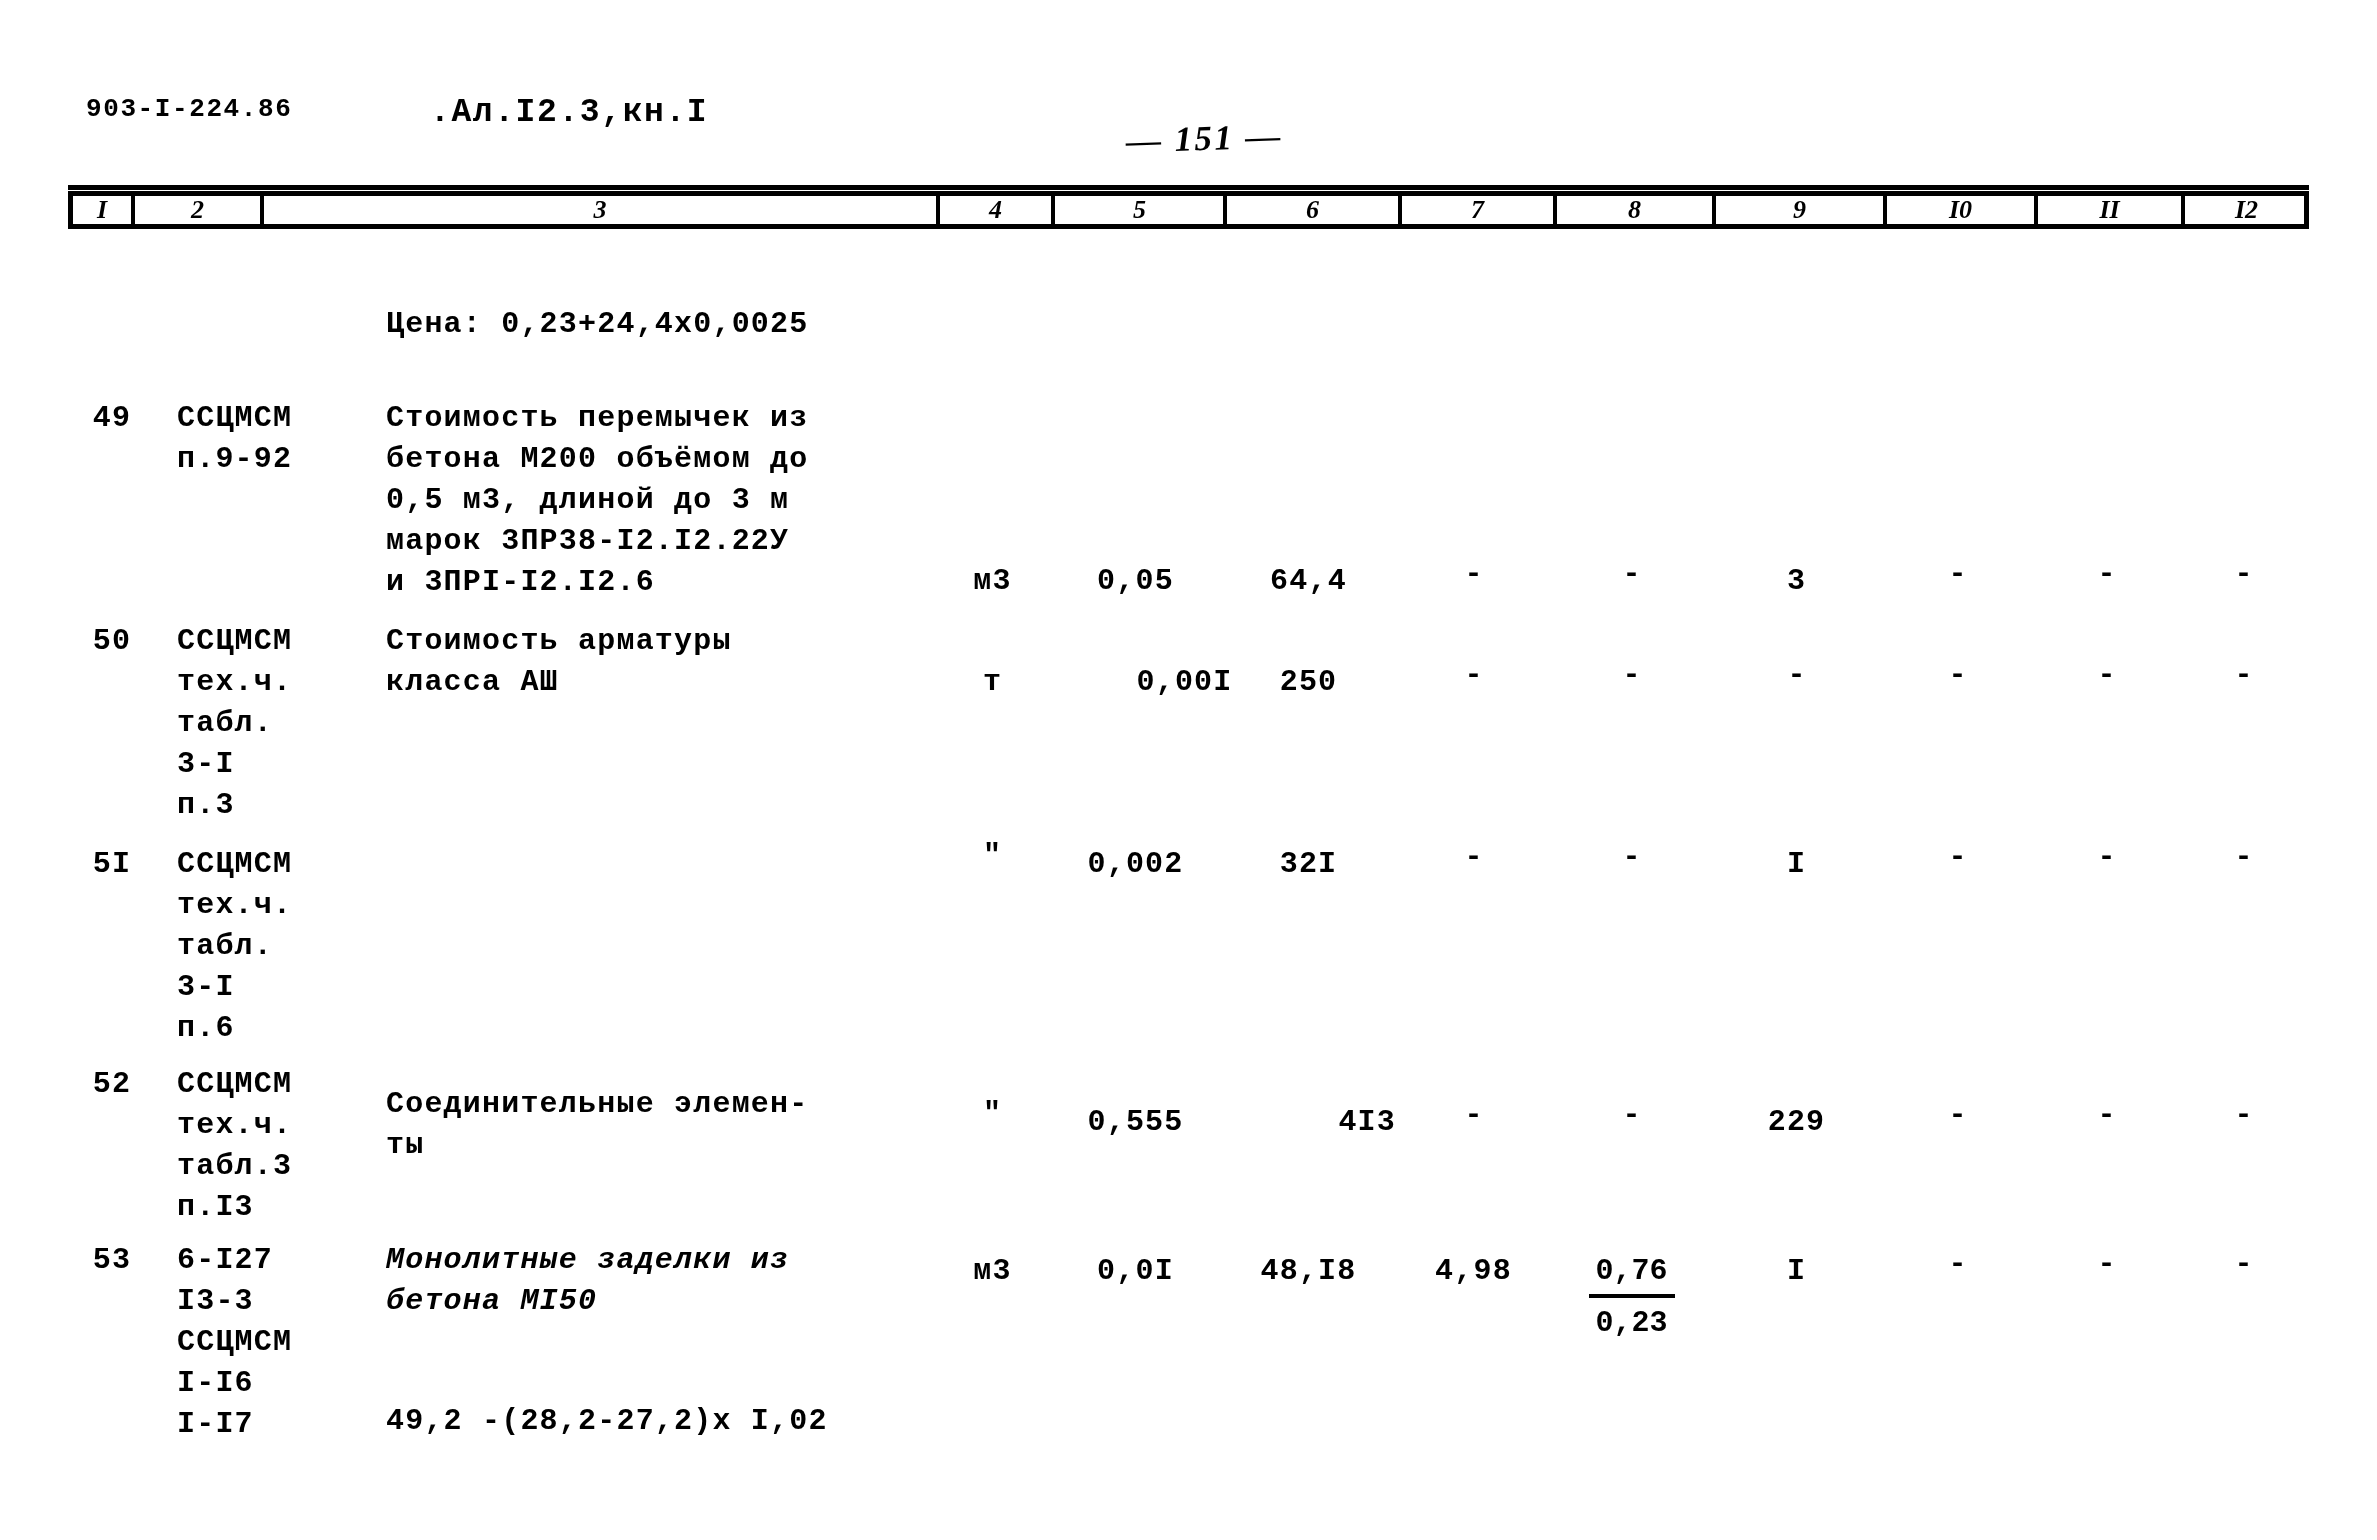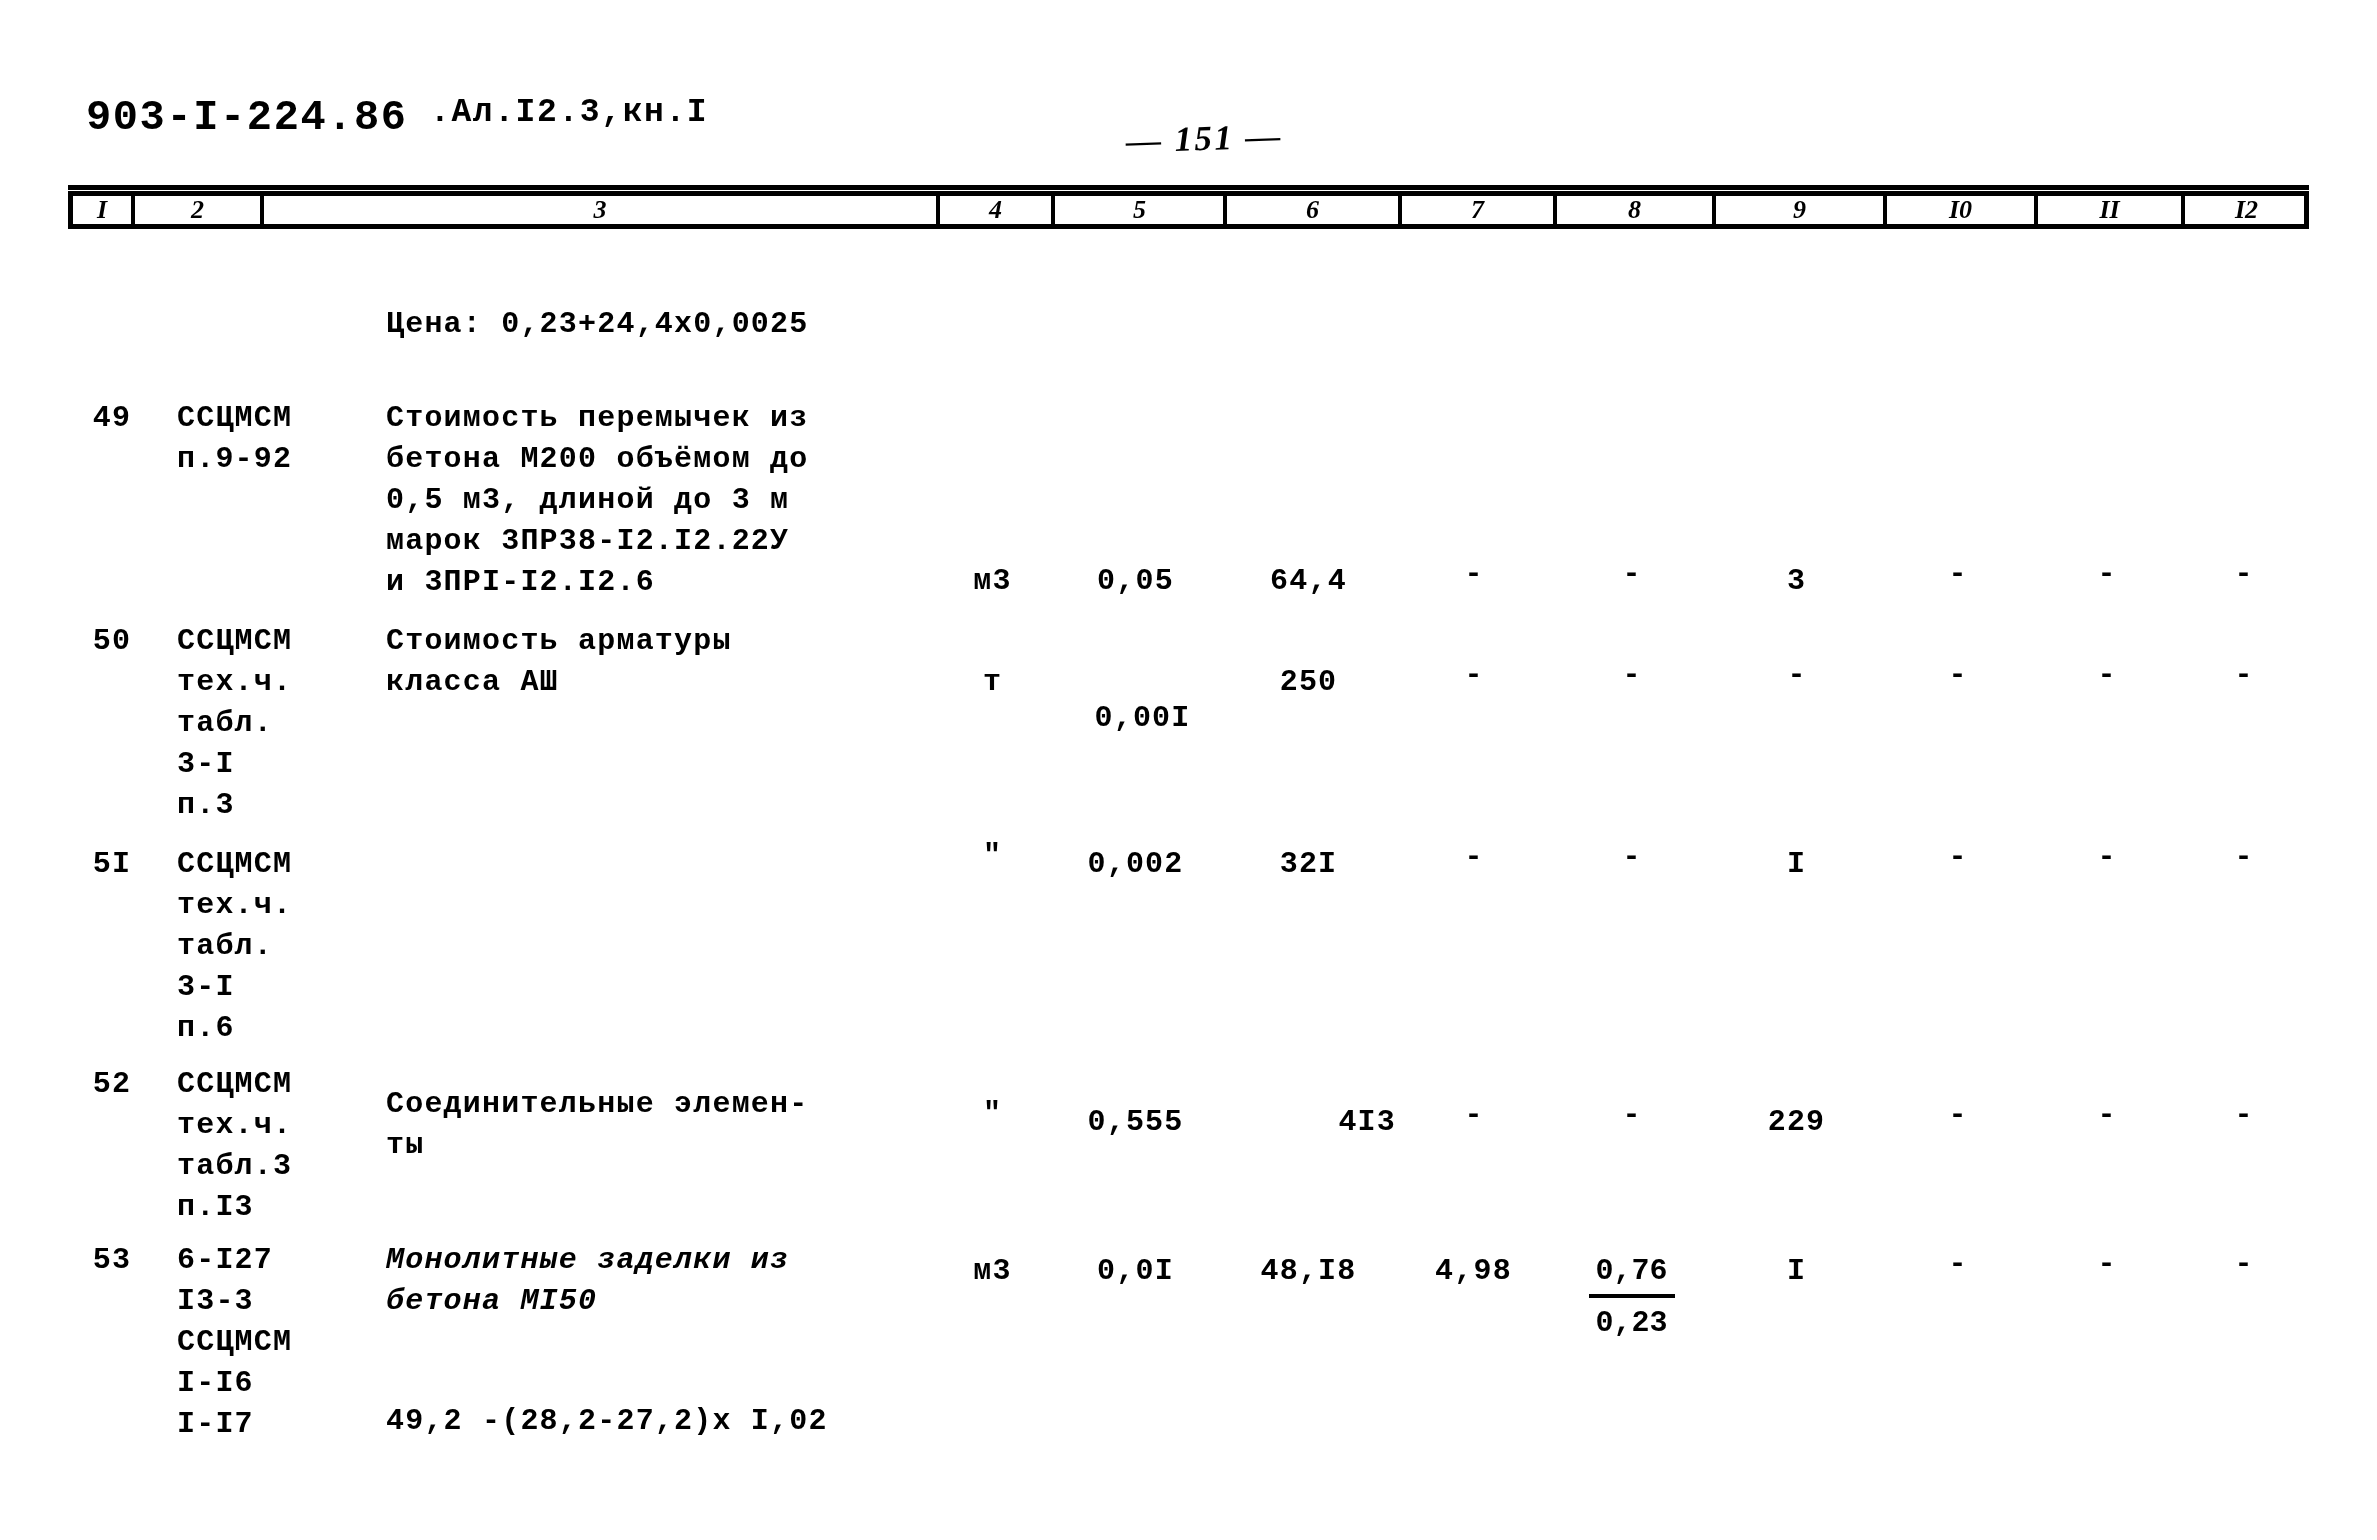--- a/index.html
+++ b/index.html
@@ -21,21 +21,21 @@
     position: absolute;
     top: 94px;
     left: 0;
     width: 2377px;
     height: 48px;
   }
   #doc-code {
     position: absolute;
     left: 86px;
     top: 0;
-    font-size: 42px;
+    font-size: 26px;
     font-weight: bold;
     letter-spacing: 1.6px;
     white-space: nowrap;
   }
   #doc-album {
     position: absolute;
     left: 430px;
     top: 0;
     font-size: 33px;
     font-weight: bold;
@@ -191,21 +191,21 @@
 
   <div class="cell c-num" style="left:80px; top:382px; width:64px;">50</div>
   <div class="cell c-left" style="left:177px; top:382px; width:223px;">ССЦМСМ
 тех.ч.
 табл.
 3-I
 п.3</div>
   <div class="cell c-left" style="left:386px; top:382px; width:541px;">Стоимость арматуры
 класса АШ</div>
   <div class="cell c-just" style="left:935px; top:423px; width:115px;">т</div>
-  <div class="cell c-just" style="left:1057px; top:423px; width:171px;margin-top:36px;">0,00I</div>
+  <div class="cell c-just" style="left:1099px; top:423px; width:171px;">0,00I</div>
   <div class="cell c-just" style="left:1221px; top:423px; width:175px;">250</div>
   <div class="dash" style="left:1396px; top:419px; width:155px;">-</div>
   <div class="dash" style="left:1552px; top:419px; width:159px;">-</div>
   <div class="dash" style="left:1711px; top:419px; width:171px;">-</div>
   <div class="dash" style="left:1882px; top:419px; width:151px;">-</div>
   <div class="dash" style="left:2033px; top:419px; width:147px;">-</div>
   <div class="dash" style="left:2180px; top:419px; width:127px;">-</div>
 
   <div class="cell c-num" style="left:80px; top:605px; width:64px;">5I</div>
   <div class="cell c-left" style="left:177px; top:605px; width:223px;">ССЦМСМ

